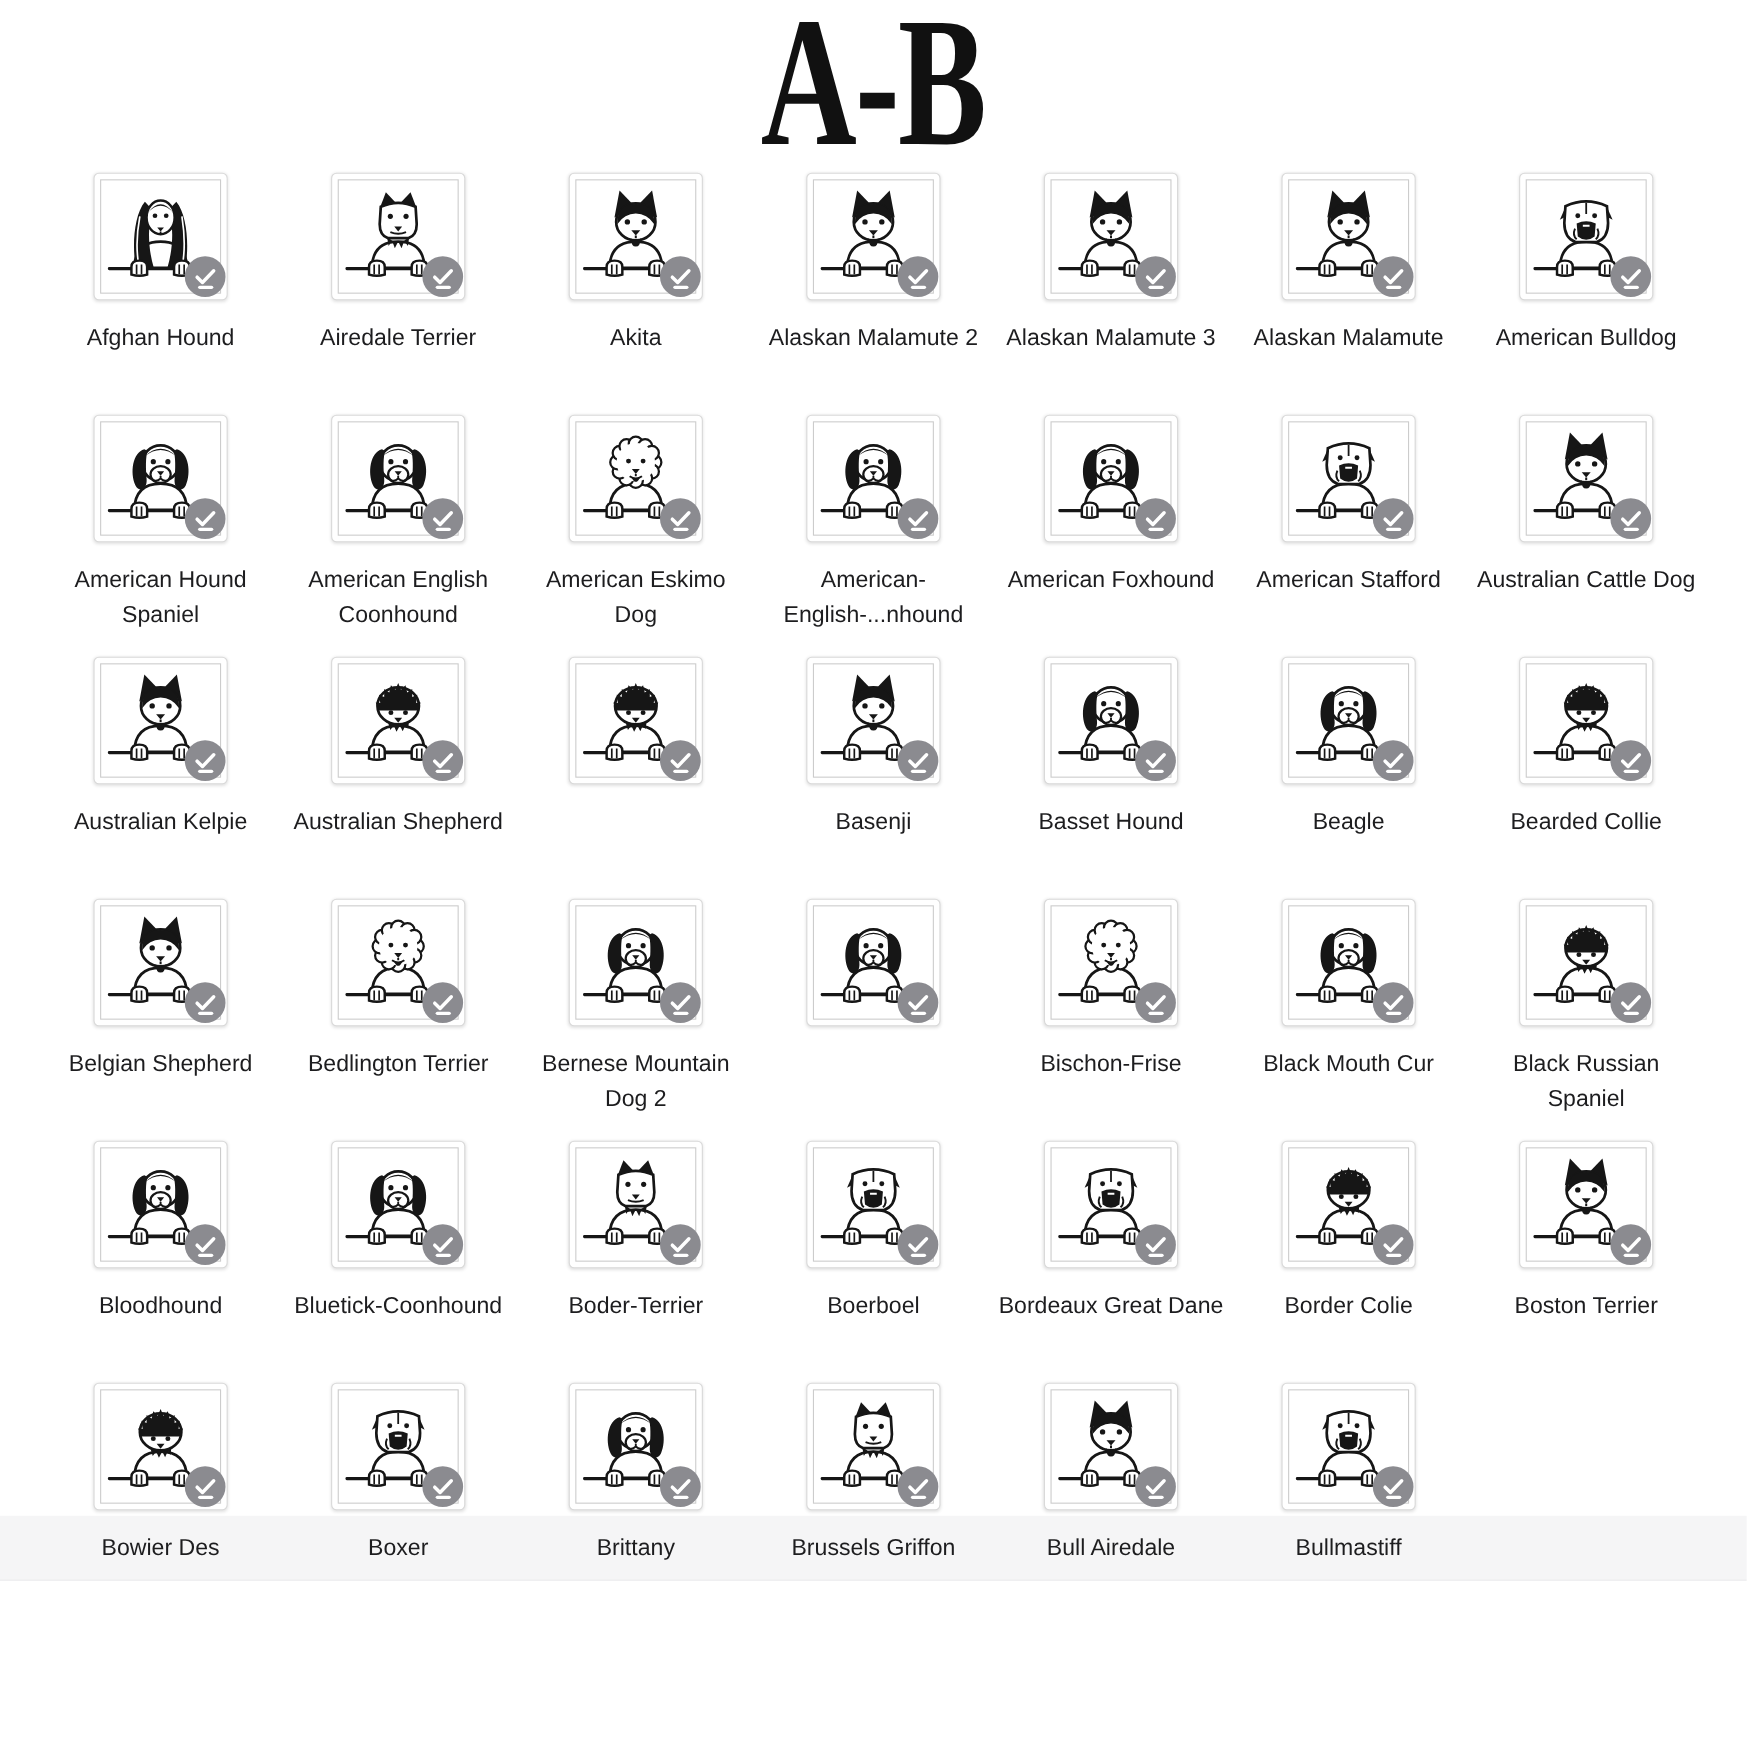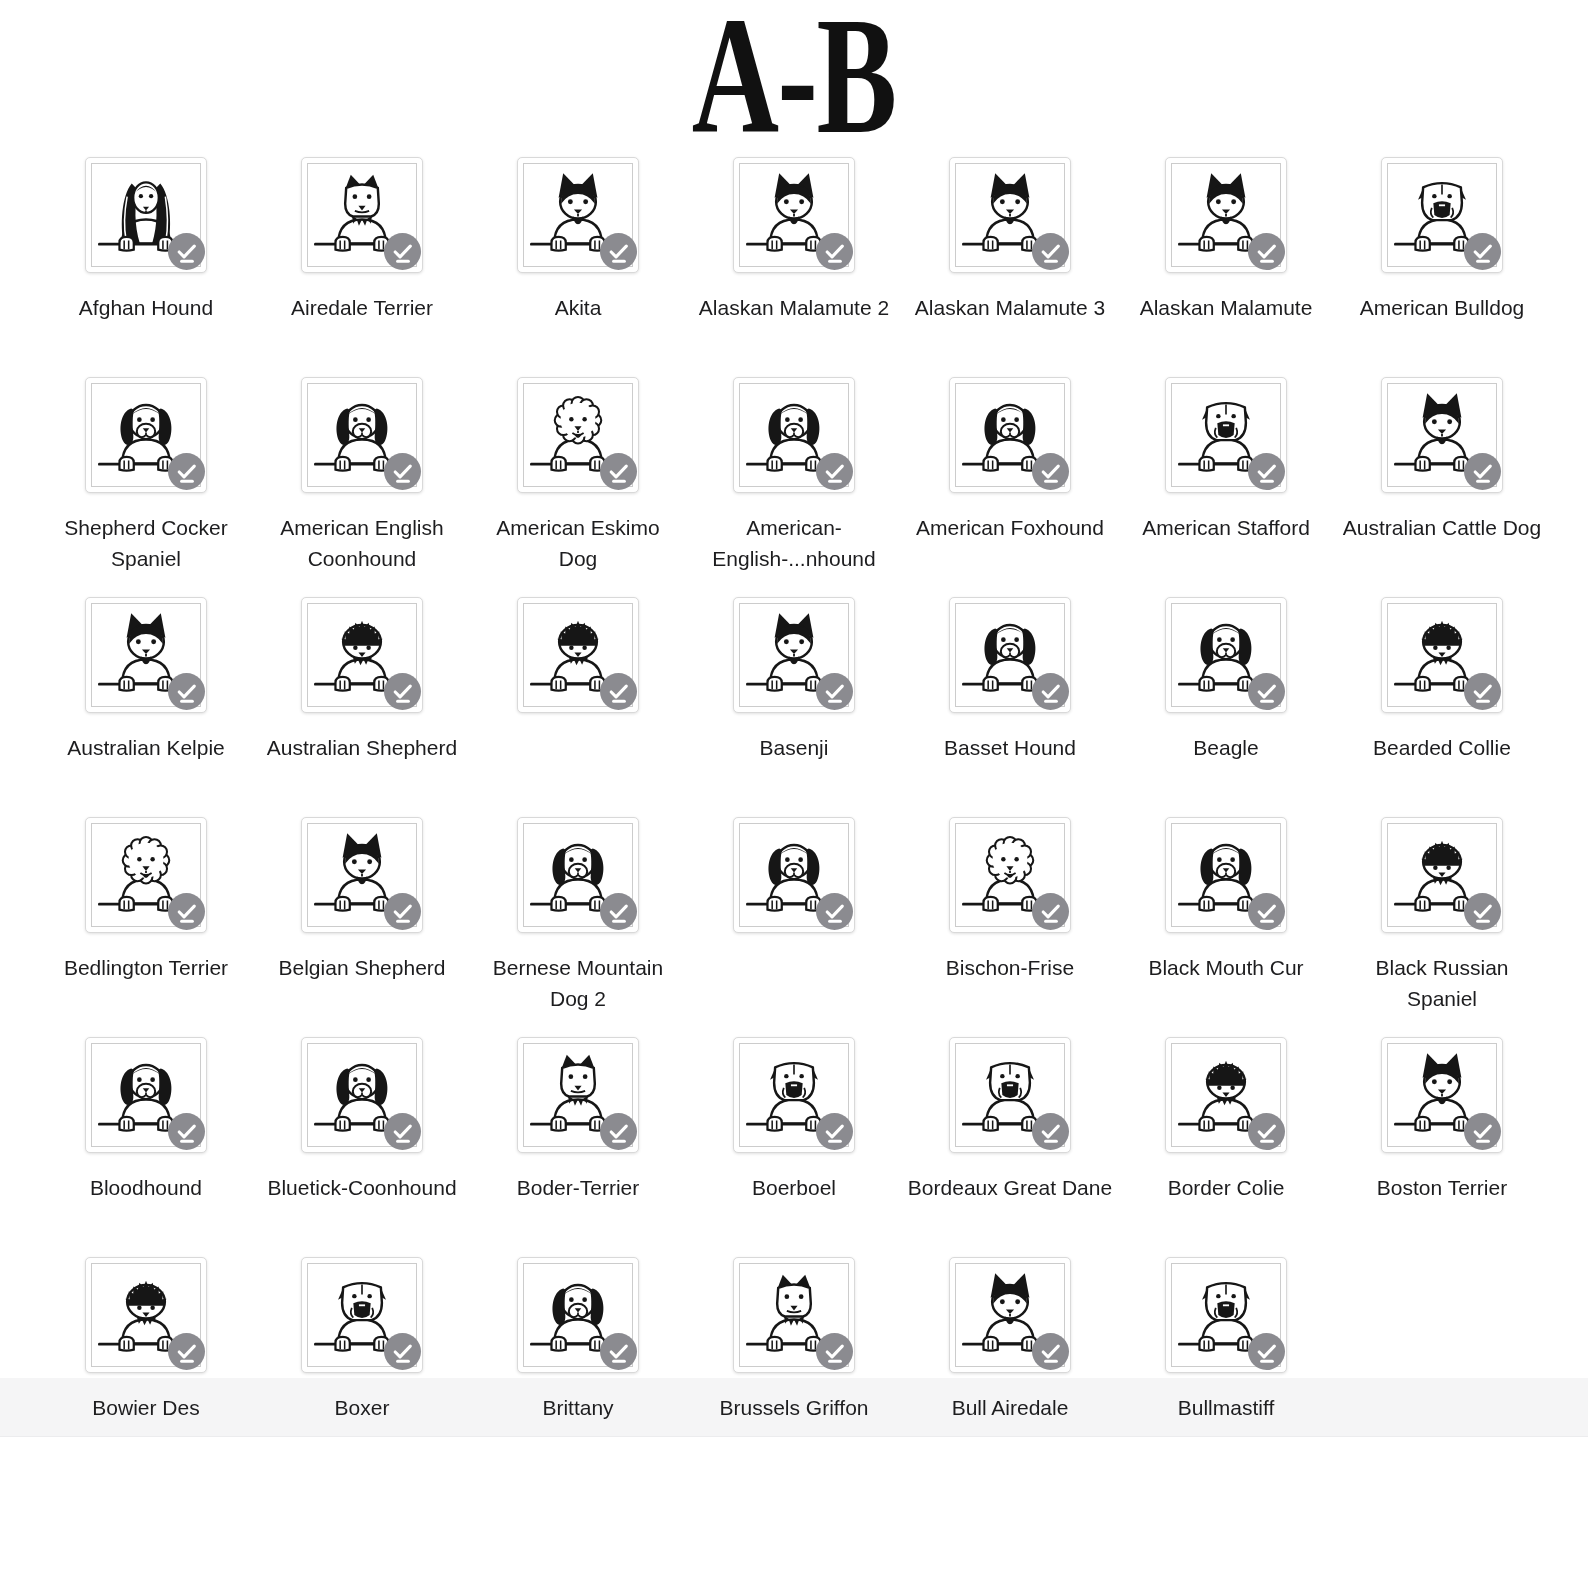--- a/index.html
+++ b/index.html
@@ -311,21 +311,21 @@
             </g>
           </svg>
         </div>
         <div class="badge" style="background: rgb(139, 139, 144);">
           <svg viewBox="0 0 38 38">
             <path d="M11.5 19.5 L16.5 24.5 L27 13.5" stroke="#fff" stroke-width="3.2" fill="none" stroke-linecap="round" stroke-linejoin="round"></path>
             <path d="M14 29 H25" stroke="#fff" stroke-width="3.2" fill="none" stroke-linecap="round"></path>
           </svg>
         </div>
       </div>
-      <div class="label">Shepherd Cocker Spaniel</div>
+      <div class="label">American Hound Spaniel</div>
     </div>
     <div class="cell">
       <div class="thumb">
         <div class="frame">
           <svg viewBox="0 0 100 100">
             <path d="M26.5 78 C27 61 36 54.5 50 54.5 C64 54.5 73 61 73.5 78 Z" fill="#fff" stroke="#161616" stroke-width="2.4"></path>
             <ellipse cx="50" cy="36.5" rx="16.5" ry="16" fill="#fff" stroke="#161616" stroke-width="2.4"></ellipse>
             <path d="M36 30 Q50 17 64 30 Q57 24.5 50 24.5 Q43 24.5 36 30 Z" fill="#161616"></path>
             <path d="M35.5 24 C25 27 22.5 45 27.5 56 C31 63 38.5 60 37.5 50 C36.8 42 36.5 30 38.5 25.5 Z" fill="#161616"></path>
             <path d="M64.5 24 C75 27 77.5 45 72.5 56 C69 63 61.5 60 62.5 50 C63.2 42 63.5 30 61.5 25.5 Z" fill="#161616"></path>
@@ -786,20 +786,56 @@
             <path d="M14 29 H25" stroke="#fff" stroke-width="3.2" fill="none" stroke-linecap="round"></path>
           </svg>
         </div>
       </div>
       <div class="label">Bearded Collie</div>
     </div>
     <div class="cell">
       <div class="thumb">
         <div class="frame">
           <svg viewBox="0 0 100 100">
+            <path d="M31 33 L35.5 9 L49 23 Z" fill="#161616"></path>
+            <path d="M69 33 L64.5 9 L51 23 Z" fill="#161616"></path>
+            <path d="M26.5 78 C27 61 36 54.5 50 54.5 C64 54.5 73 61 73.5 78 Z" fill="#fff" stroke="#161616" stroke-width="2.4"></path>
+            <ellipse cx="50" cy="37" rx="17.5" ry="16.5" fill="#fff" stroke="#161616" stroke-width="2.4"></ellipse>
+            <path d="M33.5 39 Q33 21 50 21 Q67 21 66.5 39 Q60 29.5 50 29.5 Q40 29.5 33.5 39 Z" fill="#161616"></path>
+            <circle cx="42.5" cy="37" r="2.4" fill="#161616"></circle>
+            <circle cx="57.5" cy="37" r="2.4" fill="#161616"></circle>
+            <path d="M46 44.5 h8 L50 49 Z" fill="#161616"></path>
+            <path d="M50 49 V51.5" stroke="#161616" stroke-width="1.8" fill="none"></path>
+            <path d="M45.5 51.5 Q50 55.5 54.5 51.5 Q54 59 50 59 Q46 59 45.5 51.5 Z" fill="#161616"></path>
+            <rect x="3" y="77.2" width="94" height="2.8" rx="1.2" fill="#161616"></rect>
+            <g fill="#fff" stroke="#161616" stroke-width="2.2">
+              <path d="M24 84 L24 77 Q24 71.5 31 71.5 Q38 71.5 38 77 L38 84 Q31 86 24 84 Z"></path>
+              <path d="M62 84 L62 77 Q62 71.5 69 71.5 Q76 71.5 76 77 L76 84 Q69 86 62 84 Z"></path>
+            </g>
+            <g stroke="#161616" stroke-width="1.5" fill="none">
+              <path d="M28.6 75 V83.6"></path>
+              <path d="M33 75 V83.6"></path>
+              <path d="M66.6 75 V83.6"></path>
+              <path d="M71 75 V83.6"></path>
+            </g>
+          </svg>
+        </div>
+        <div class="badge" style="background: rgb(139, 139, 144);">
+          <svg viewBox="0 0 38 38">
+            <path d="M11.5 19.5 L16.5 24.5 L27 13.5" stroke="#fff" stroke-width="3.2" fill="none" stroke-linecap="round" stroke-linejoin="round"></path>
+            <path d="M14 29 H25" stroke="#fff" stroke-width="3.2" fill="none" stroke-linecap="round"></path>
+          </svg>
+        </div>
+      </div>
+      <div class="label">Belgian Shepherd</div>
+    </div>
+    <div class="cell">
+      <div class="thumb">
+        <div class="frame">
+          <svg viewBox="0 0 100 100">
             <path d="M26.5 78 C27 61 36 54.5 50 54.5 C64 54.5 73 61 73.5 78 Z" fill="#fff" stroke="#161616" stroke-width="2.4"></path>
             <g fill="#fff" stroke="#161616" stroke-width="2">
               <circle cx="66.5" cy="35.5" r="6.3"></circle>
               <circle cx="64.3" cy="43.8" r="6.3"></circle>
               <circle cx="58.3" cy="49.8" r="6.3"></circle>
               <circle cx="50" cy="52" r="6.3"></circle>
               <circle cx="41.7" cy="49.8" r="6.3"></circle>
               <circle cx="35.7" cy="43.8" r="6.3"></circle>
               <circle cx="33.5" cy="35.5" r="6.3"></circle>
               <circle cx="35.7" cy="27.3" r="6.3"></circle>
@@ -833,56 +869,20 @@
             <path d="M14 29 H25" stroke="#fff" stroke-width="3.2" fill="none" stroke-linecap="round"></path>
           </svg>
         </div>
       </div>
       <div class="label">Bedlington Terrier</div>
     </div>
     <div class="cell">
       <div class="thumb">
         <div class="frame">
           <svg viewBox="0 0 100 100">
-            <path d="M31 33 L35.5 9 L49 23 Z" fill="#161616"></path>
-            <path d="M69 33 L64.5 9 L51 23 Z" fill="#161616"></path>
-            <path d="M26.5 78 C27 61 36 54.5 50 54.5 C64 54.5 73 61 73.5 78 Z" fill="#fff" stroke="#161616" stroke-width="2.4"></path>
-            <ellipse cx="50" cy="37" rx="17.5" ry="16.5" fill="#fff" stroke="#161616" stroke-width="2.4"></ellipse>
-            <path d="M33.5 39 Q33 21 50 21 Q67 21 66.5 39 Q60 29.5 50 29.5 Q40 29.5 33.5 39 Z" fill="#161616"></path>
-            <circle cx="42.5" cy="37" r="2.4" fill="#161616"></circle>
-            <circle cx="57.5" cy="37" r="2.4" fill="#161616"></circle>
-            <path d="M46 44.5 h8 L50 49 Z" fill="#161616"></path>
-            <path d="M50 49 V51.5" stroke="#161616" stroke-width="1.8" fill="none"></path>
-            <path d="M45.5 51.5 Q50 55.5 54.5 51.5 Q54 59 50 59 Q46 59 45.5 51.5 Z" fill="#161616"></path>
-            <rect x="3" y="77.2" width="94" height="2.8" rx="1.2" fill="#161616"></rect>
-            <g fill="#fff" stroke="#161616" stroke-width="2.2">
-              <path d="M24 84 L24 77 Q24 71.5 31 71.5 Q38 71.5 38 77 L38 84 Q31 86 24 84 Z"></path>
-              <path d="M62 84 L62 77 Q62 71.5 69 71.5 Q76 71.5 76 77 L76 84 Q69 86 62 84 Z"></path>
-            </g>
-            <g stroke="#161616" stroke-width="1.5" fill="none">
-              <path d="M28.6 75 V83.6"></path>
-              <path d="M33 75 V83.6"></path>
-              <path d="M66.6 75 V83.6"></path>
-              <path d="M71 75 V83.6"></path>
-            </g>
-          </svg>
-        </div>
-        <div class="badge" style="background: rgb(139, 139, 144);">
-          <svg viewBox="0 0 38 38">
-            <path d="M11.5 19.5 L16.5 24.5 L27 13.5" stroke="#fff" stroke-width="3.2" fill="none" stroke-linecap="round" stroke-linejoin="round"></path>
-            <path d="M14 29 H25" stroke="#fff" stroke-width="3.2" fill="none" stroke-linecap="round"></path>
-          </svg>
-        </div>
-      </div>
-      <div class="label">Belgian Shepherd</div>
-    </div>
-    <div class="cell">
-      <div class="thumb">
-        <div class="frame">
-          <svg viewBox="0 0 100 100">
             <path d="M26.5 78 C27 61 36 54.5 50 54.5 C64 54.5 73 61 73.5 78 Z" fill="#fff" stroke="#161616" stroke-width="2.4"></path>
             <ellipse cx="50" cy="36.5" rx="16.5" ry="16" fill="#fff" stroke="#161616" stroke-width="2.4"></ellipse>
             <path d="M36 30 Q50 17 64 30 Q57 24.5 50 24.5 Q43 24.5 36 30 Z" fill="#161616"></path>
             <path d="M35.5 24 C25 27 22.5 45 27.5 56 C31 63 38.5 60 37.5 50 C36.8 42 36.5 30 38.5 25.5 Z" fill="#161616"></path>
             <path d="M64.5 24 C75 27 77.5 45 72.5 56 C69 63 61.5 60 62.5 50 C63.2 42 63.5 30 61.5 25.5 Z" fill="#161616"></path>
             <circle cx="43.5" cy="35" r="2.3" fill="#161616"></circle>
             <circle cx="56.5" cy="35" r="2.3" fill="#161616"></circle>
             <ellipse cx="50" cy="46.5" rx="9" ry="7.5" fill="#fff" stroke="#161616" stroke-width="2"></ellipse>
             <path d="M46.8 43.5 h6.4 L50 47.5 Z" fill="#161616"></path>
             <path d="M50 47.5 V50 M50 50 Q46 53.5 43.5 51 M50 50 Q54 53.5 56.5 51" stroke="#161616" stroke-width="1.7" fill="none"></path>

